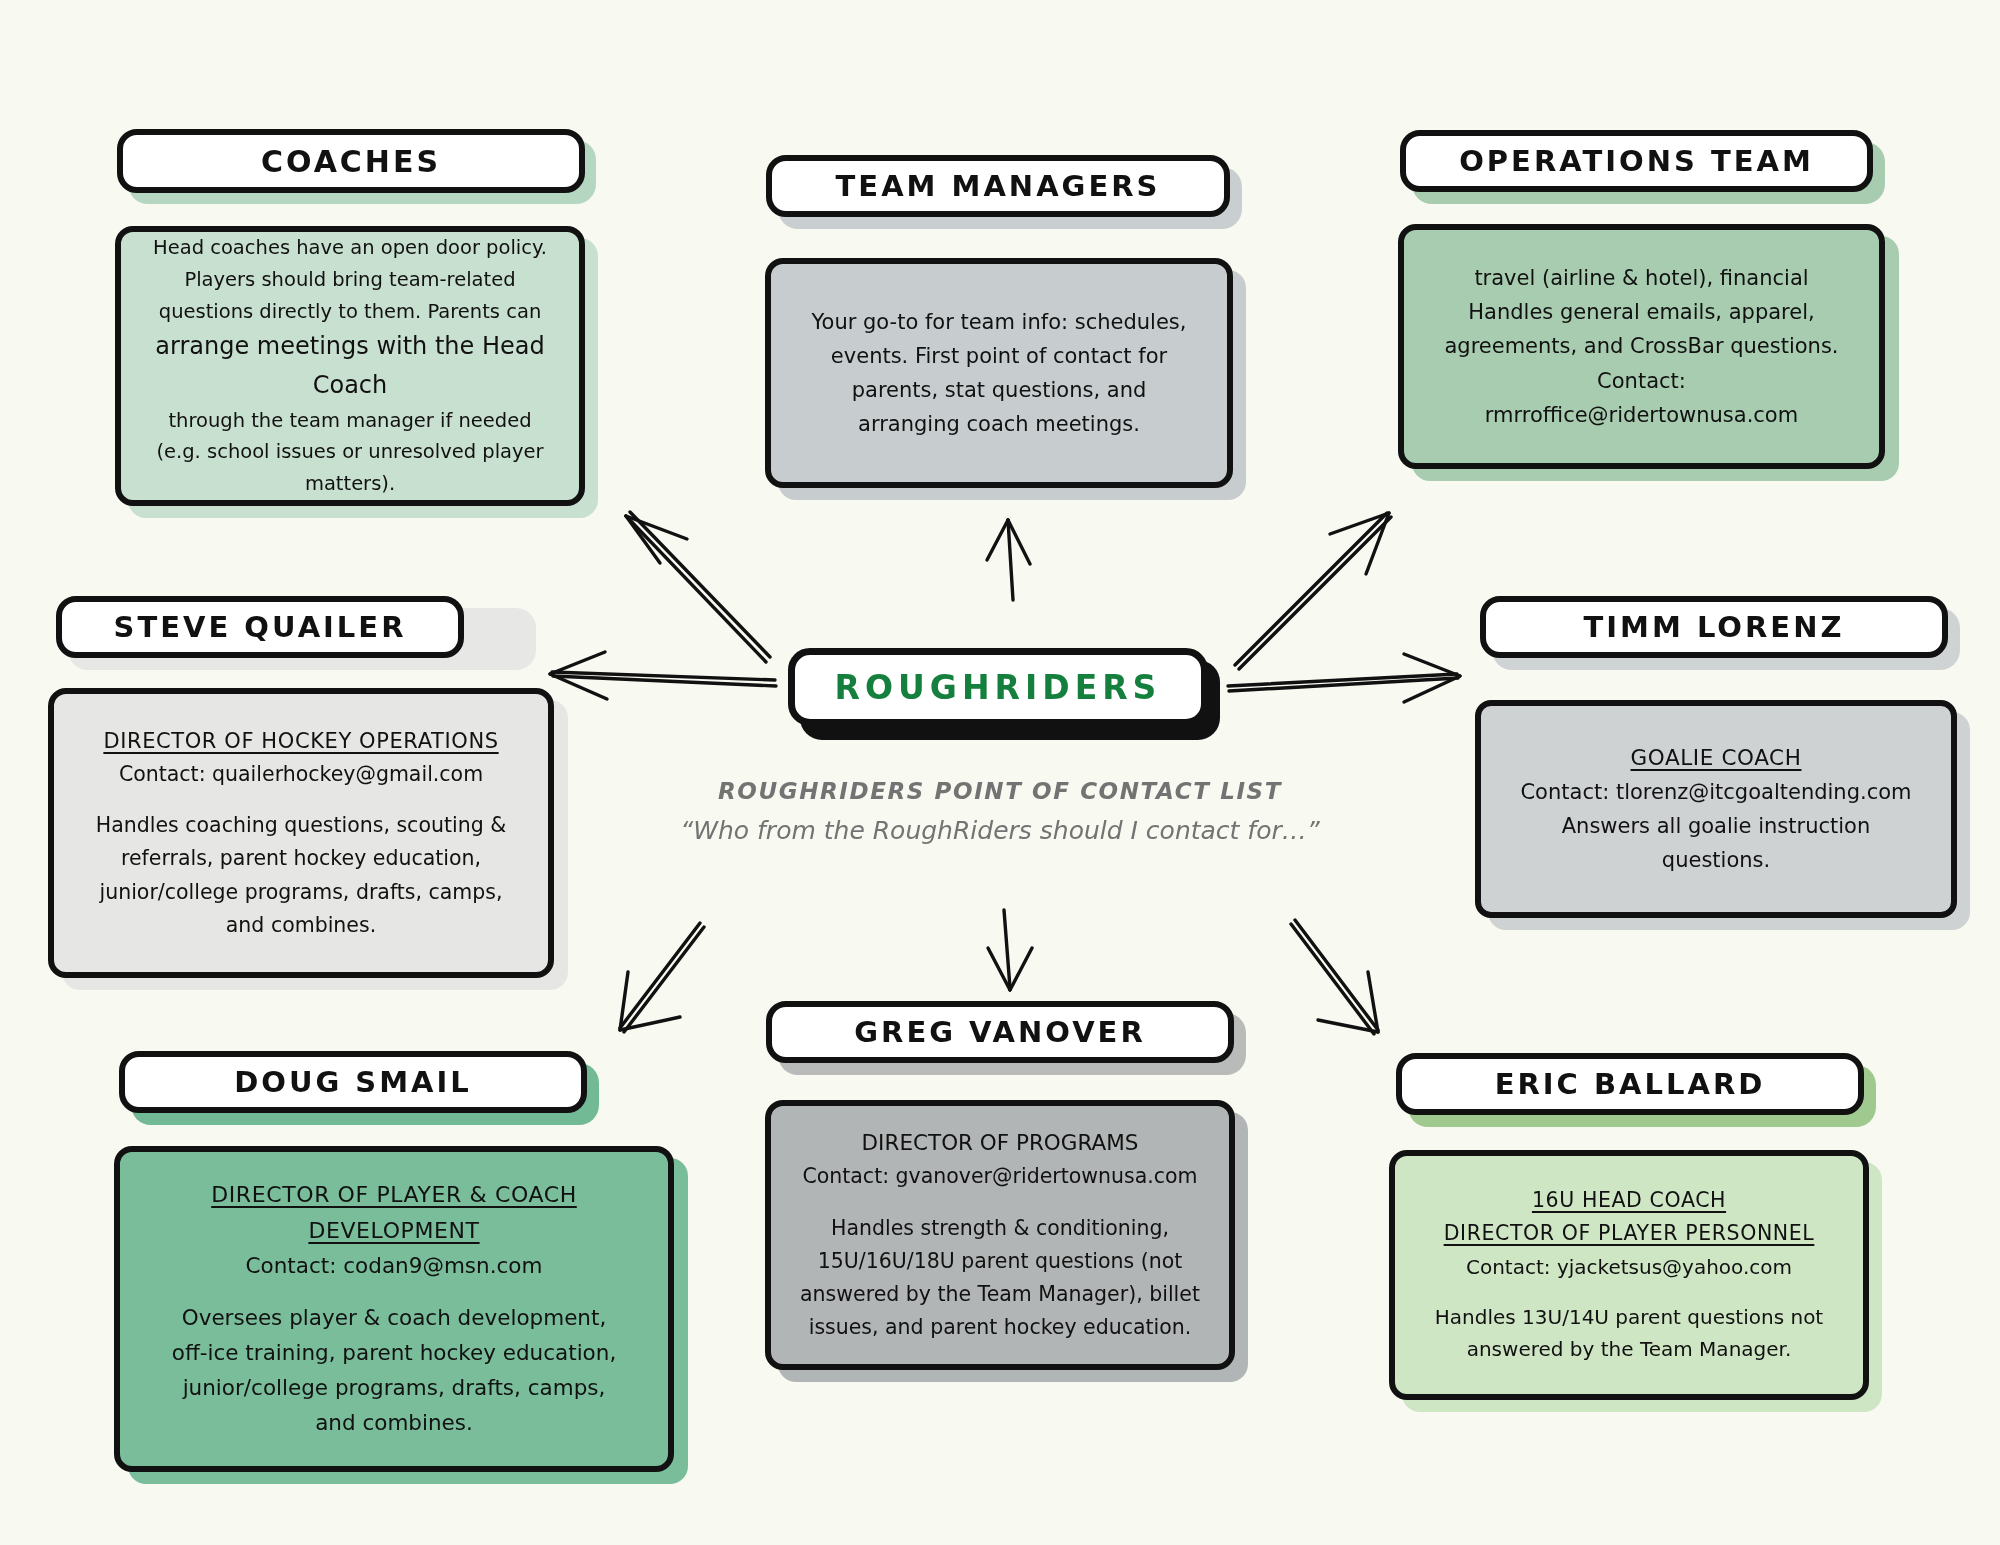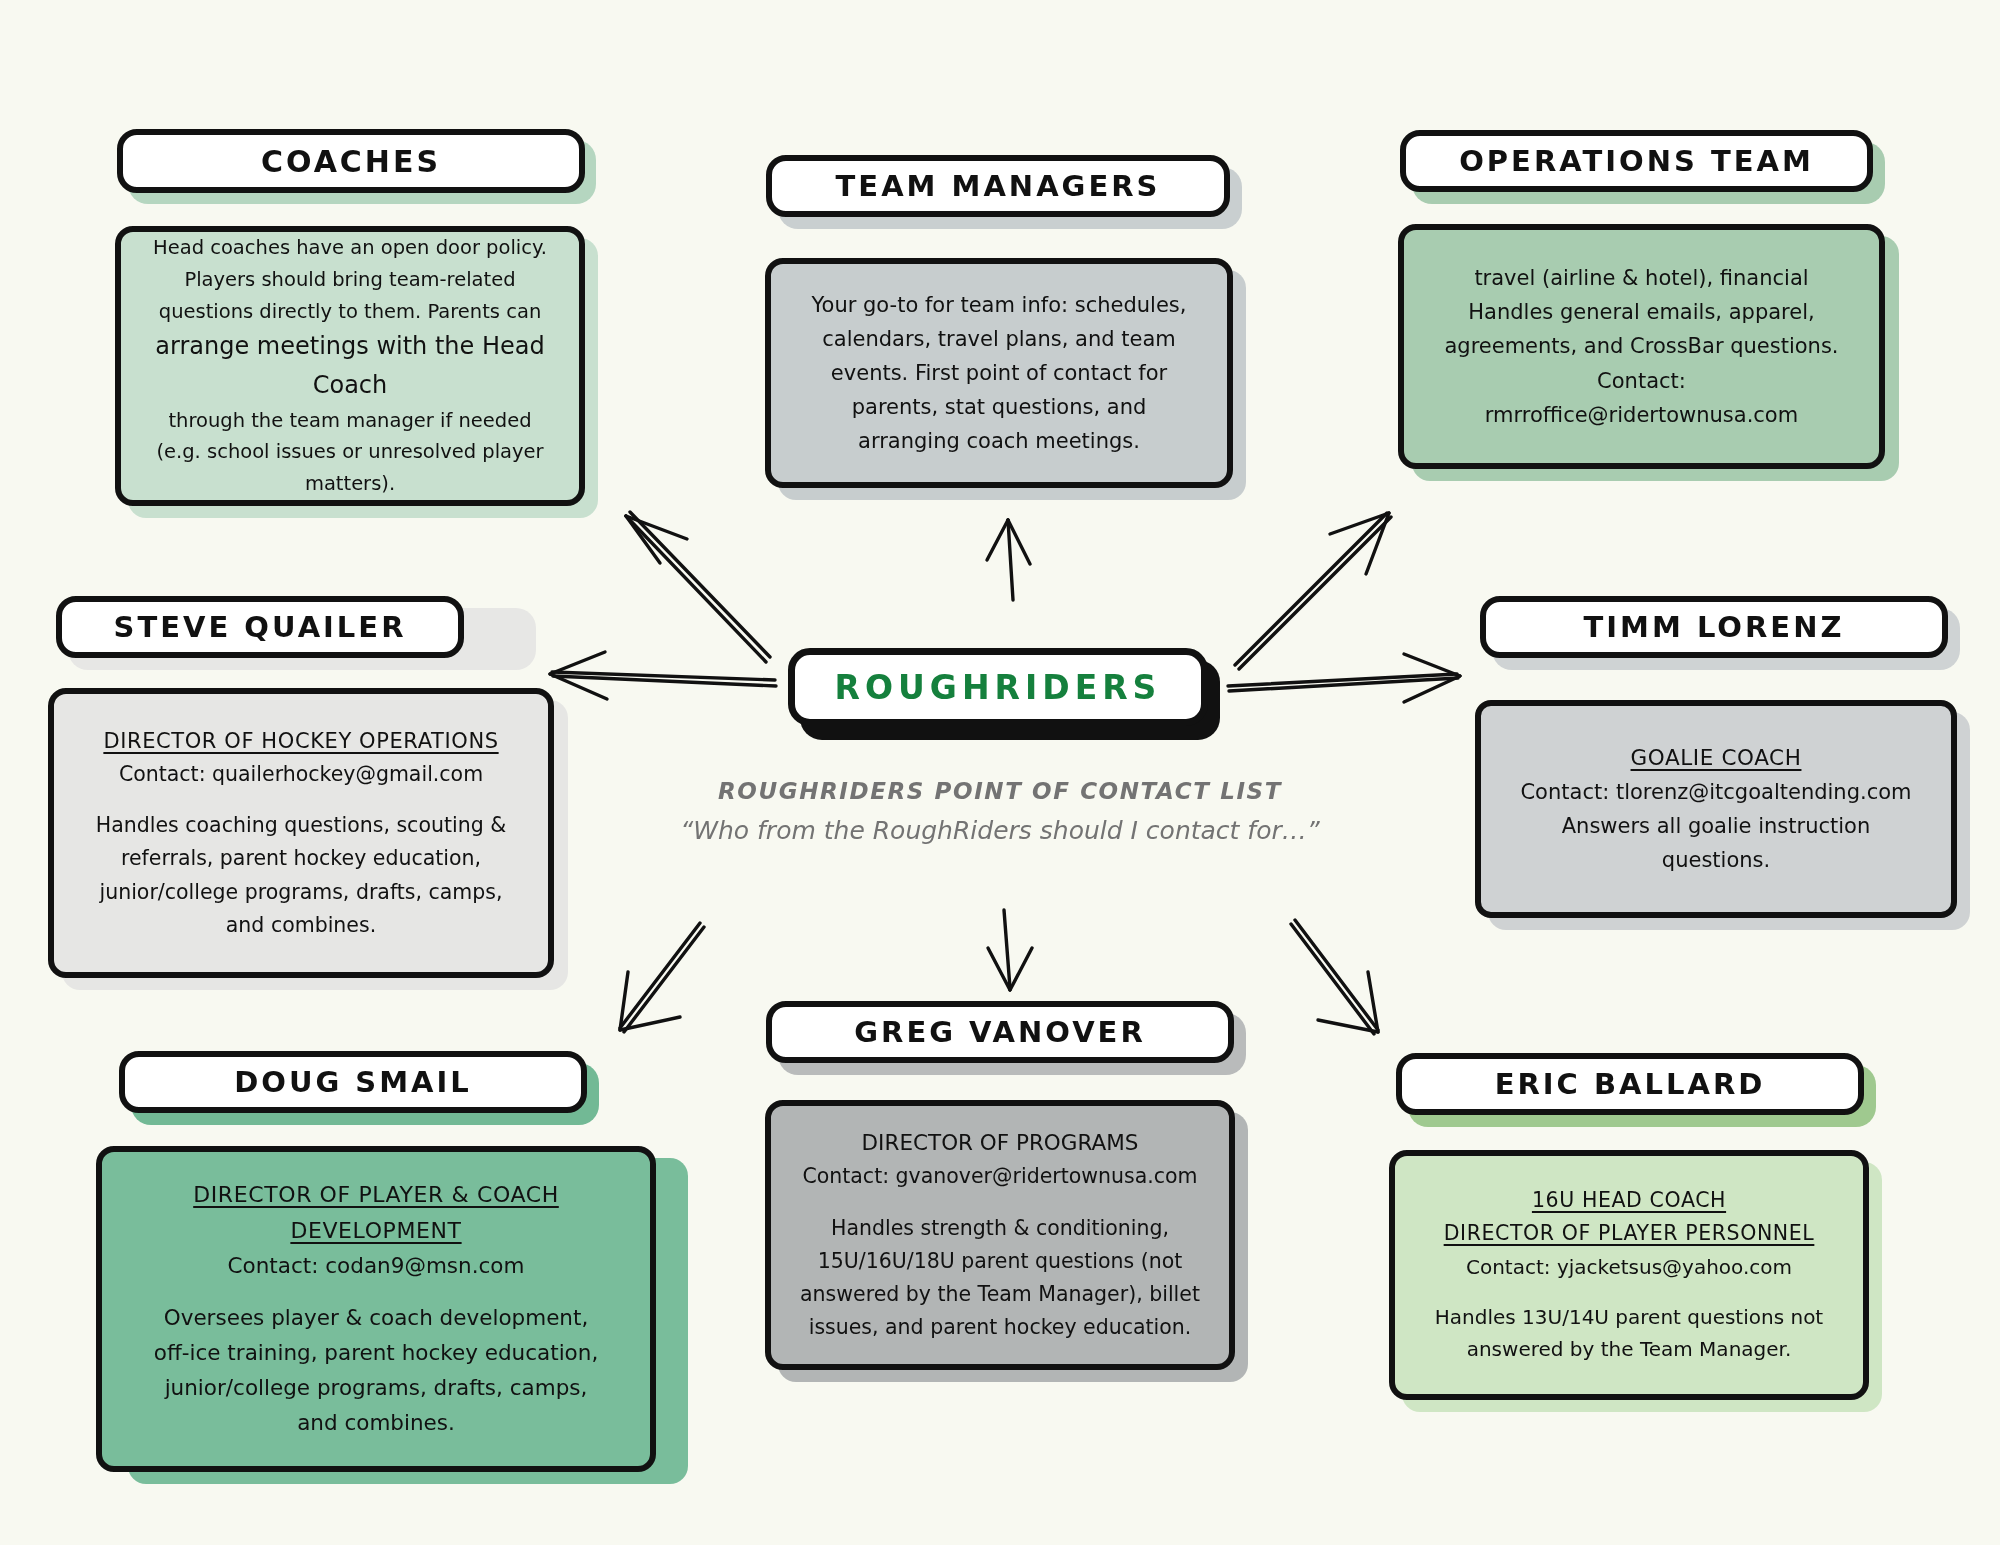--- a/index.html
+++ b/index.html
@@ -188,21 +188,20 @@
   </div>
 
   <div class="title-shadow" style="left:778px;top:167px;width:464px;height:62px;background:#c9cfd0;"></div>
   <div class="title-pill" style="left:766px;top:155px;width:464px;height:62px;">
     <span style="font-size:29px;">TEAM MANAGERS</span>
   </div>
   <div class="body-shadow" style="left:778px;top:270px;width:468px;height:230px;background:#c7cdce;"></div>
   <div class="body-card" style="left:765px;top:258px;width:468px;height:230px;background:#c7cdce;">
     <div style="width:100%;">
         <p style="font-size: 21px;">Your go-to for team info: schedules,</p>
-        <p style="font-size: 21px;">calendars, travel plans, and team</p>
         <p style="font-size: 21px;">events. First point of contact for</p>
         <p style="font-size: 21px;">parents, stat questions, and</p>
         <p style="font-size: 21px;">arranging coach meetings.</p>
       </div>
   </div>
 
   <div class="title-shadow" style="left:1412px;top:142px;width:473px;height:62px;background:#a8ccb0;"></div>
   <div class="title-pill" style="left:1400px;top:130px;width:473px;height:62px;">
     <span style="font-size:29px;">OPERATIONS TEAM</span>
   </div>
@@ -246,21 +245,21 @@
         <p style="font-size: 21px;">Answers all goalie instruction</p>
         <p style="font-size: 21px;">questions.</p>
       </div>
   </div>
 
   <div class="title-shadow" style="left:131px;top:1063px;width:468px;height:62px;background:#72b995;"></div>
   <div class="title-pill" style="left:119px;top:1051px;width:468px;height:62px;">
     <span style="font-size:29px;">DOUG SMAIL</span>
   </div>
   <div class="body-shadow" style="left:128px;top:1158px;width:560px;height:326px;background:#79bd9b;"></div>
-  <div class="body-card" style="left:96px;top:1146px;width:560px;height:326px;background:#79bd9b;">
+  <div class="body-card" style="left:114px;top:1146px;width:560px;height:326px;background:#79bd9b;">
     <div style="width:100%;">
         <p class="head" style="font-size: 22px;">DIRECTOR OF PLAYER &amp; COACH</p>
         <p class="head" style="font-size: 22px;">DEVELOPMENT</p>
         <p style="font-size: 21.5px;">Contact: codan9@msn.com</p>
         <div class="gap"></div>
         <p style="font-size: 21.5px;">Oversees player &amp; coach development,</p>
         <p style="font-size: 21.5px;">off-ice training, parent hockey education,</p>
         <p style="font-size: 21.5px;">junior/college programs, drafts, camps,</p>
         <p style="font-size: 21.5px;">and combines.</p>
       </div>

